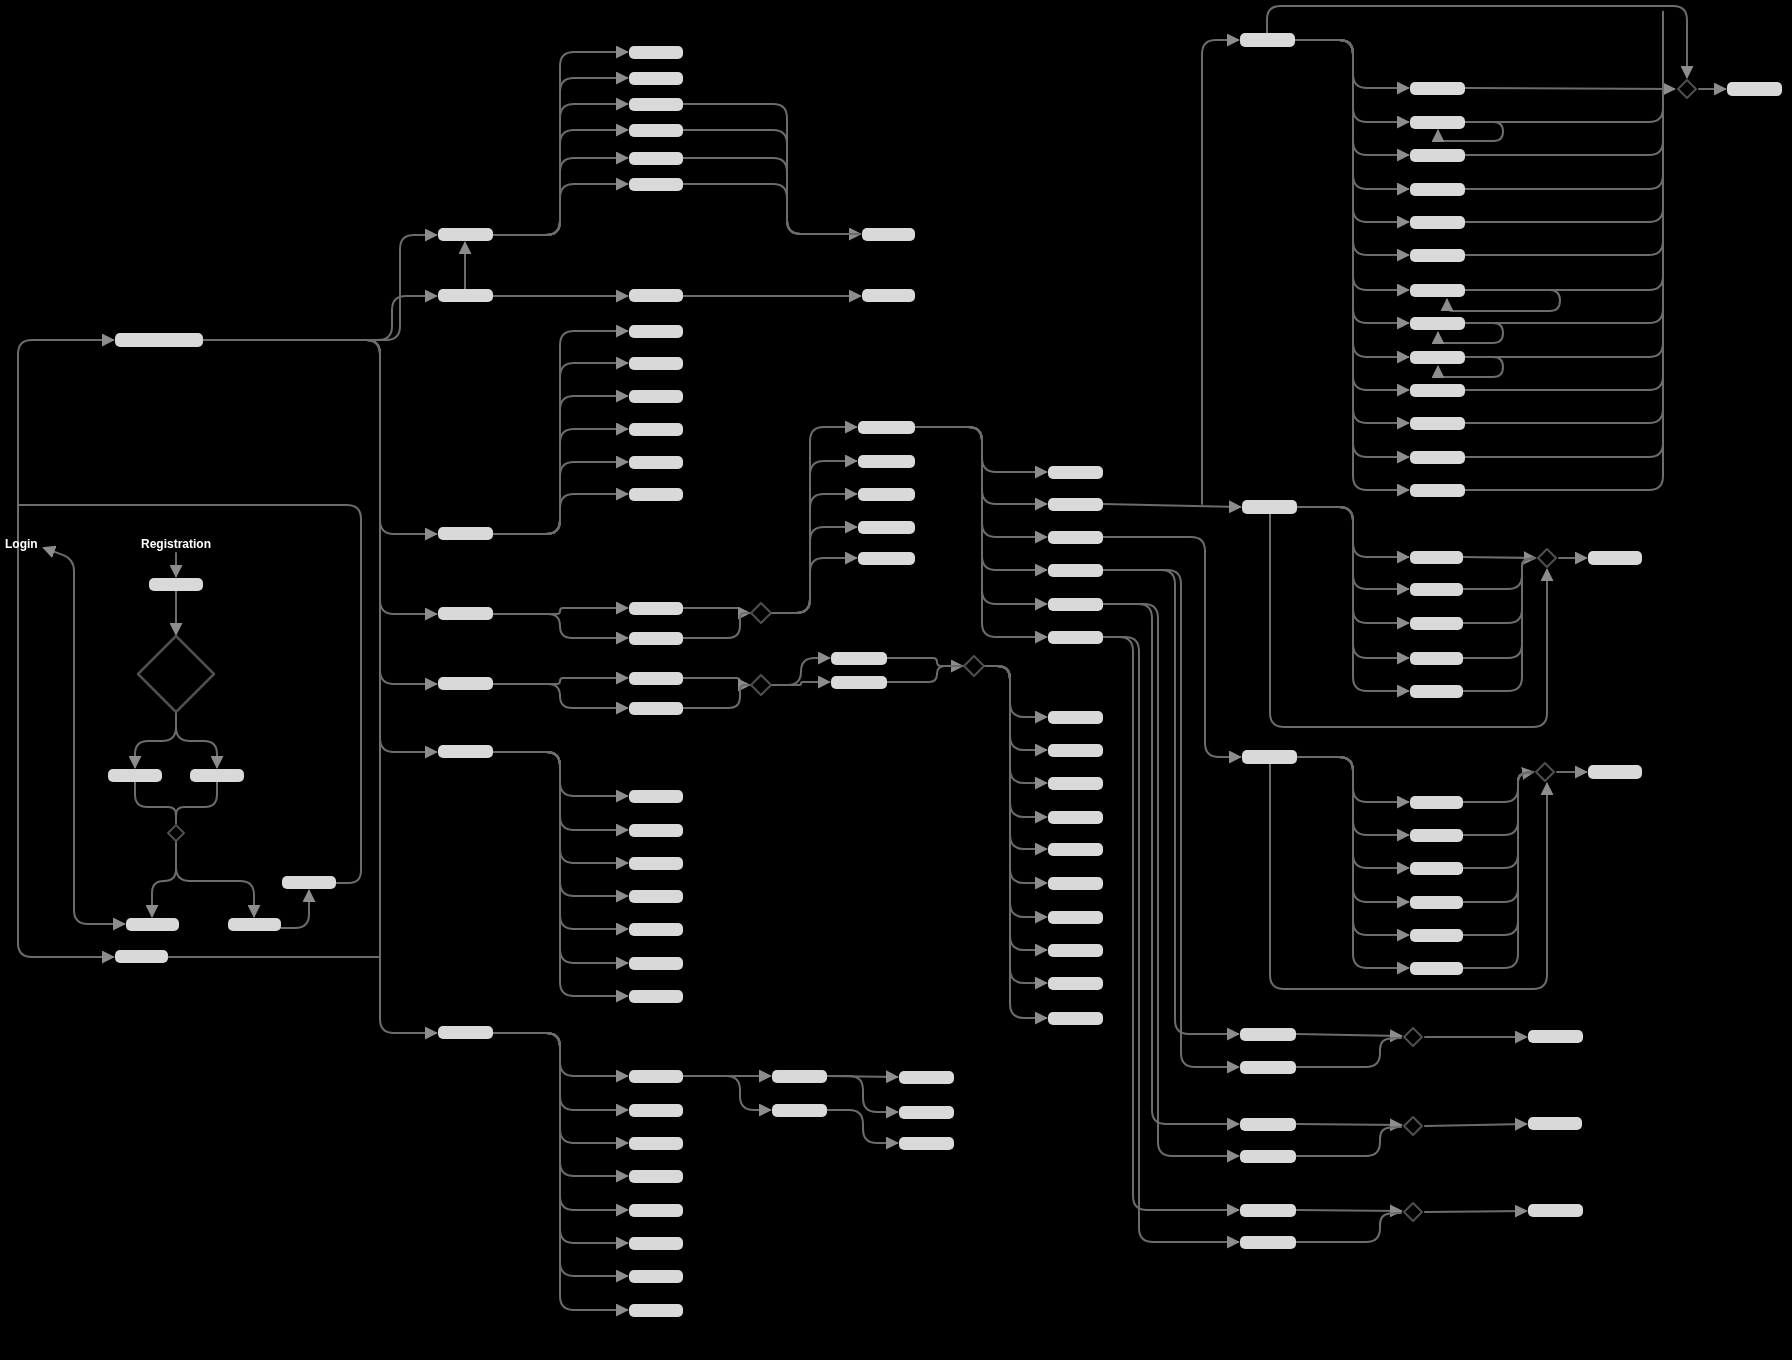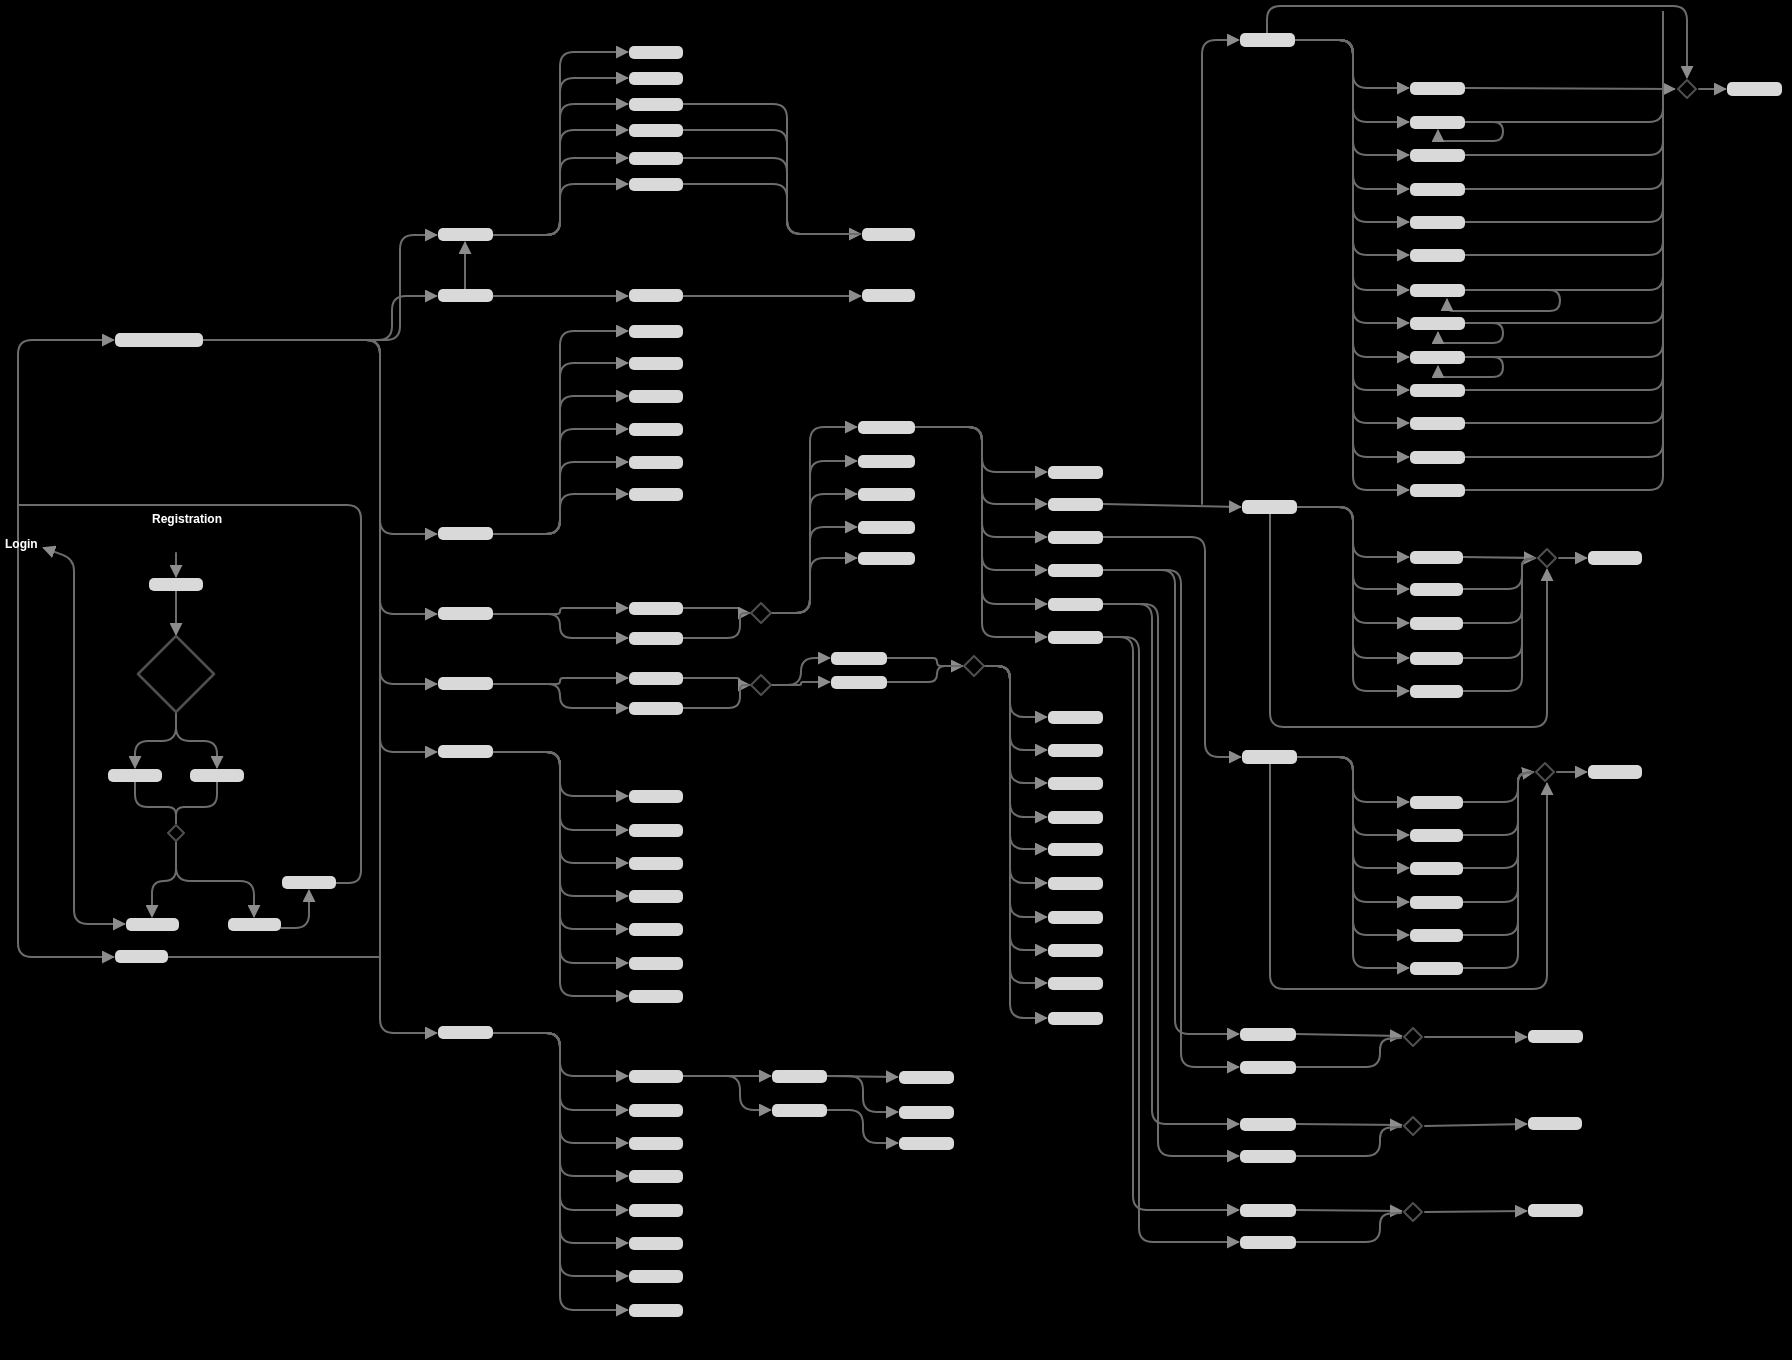--- a/index.html
+++ b/index.html
@@ -316,14 +316,14 @@
         <polygon points="974,656 984,666 974,676 964,666" fill="#000000" stroke="#4f4f4f" stroke-width="2" stroke-linejoin="round"></polygon>
         <polygon points="1687,80 1696,89 1687,98 1678,89" fill="#000000" stroke="#4f4f4f" stroke-width="2" stroke-linejoin="round"></polygon>
         <polygon points="1547,549 1556,558 1547,567 1538,558" fill="#000000" stroke="#4f4f4f" stroke-width="2" stroke-linejoin="round"></polygon>
         <polygon points="1545,763 1554,772 1545,781 1536,772" fill="#000000" stroke="#4f4f4f" stroke-width="2" stroke-linejoin="round"></polygon>
         <polygon points="1413,1028 1422,1037 1413,1046 1404,1037" fill="#000000" stroke="#4f4f4f" stroke-width="2" stroke-linejoin="round"></polygon>
         <polygon points="1413,1117 1422,1126 1413,1135 1404,1126" fill="#000000" stroke="#4f4f4f" stroke-width="2" stroke-linejoin="round"></polygon>
         <polygon points="1413,1203 1422,1212 1413,1221 1404,1212" fill="#000000" stroke="#4f4f4f" stroke-width="2" stroke-linejoin="round"></polygon>
       </g>
   </svg>
   <div class="flow-label" id="login-label" style="left: 5px; top: 537px;">Login</div>
-  <div class="flow-label centered" id="registration-label" style="left: 130px; top: 512px; text-align: right;">Registration</div>
+  <div class="flow-label centered" id="registration-label" style="left: 130px; top: 537px;">Registration</div>
 </div>
 
 </body></html>

